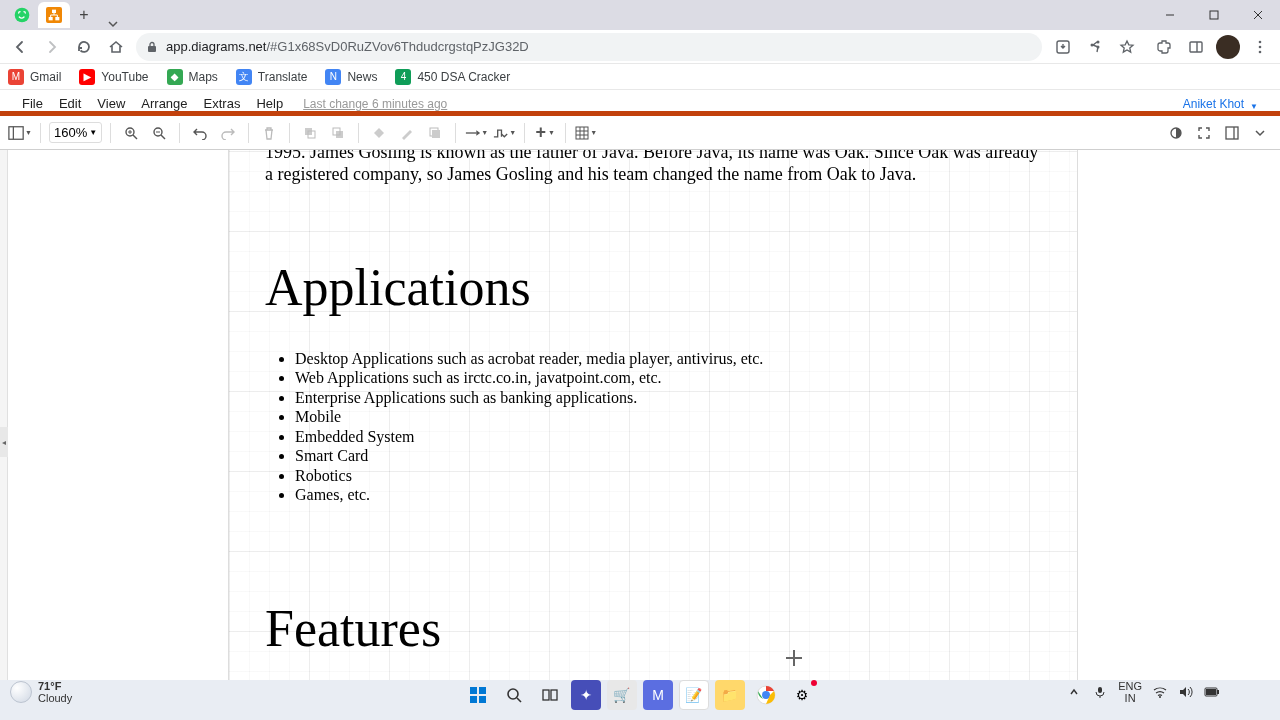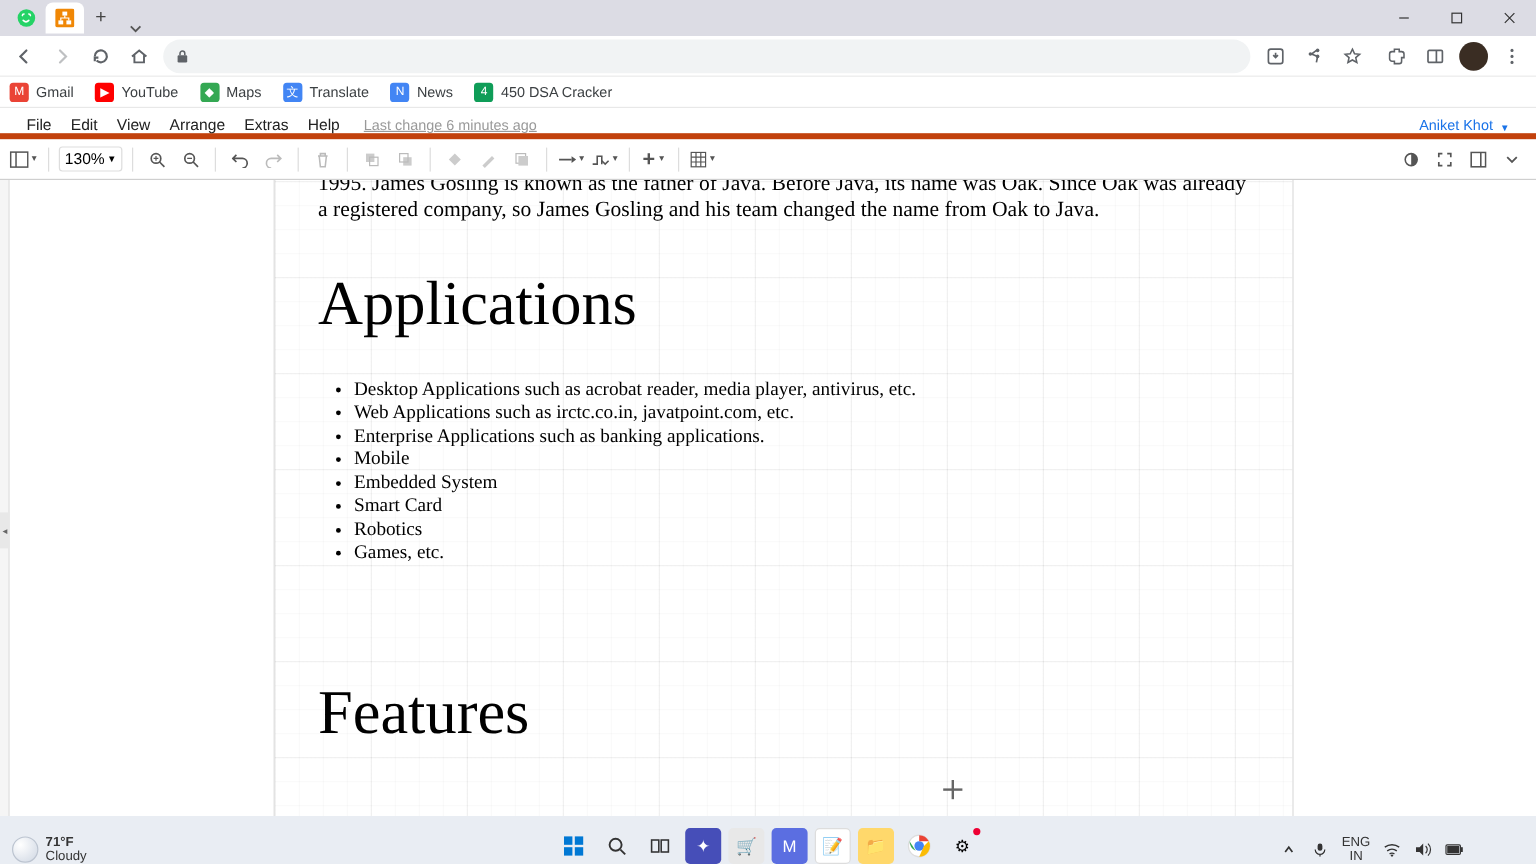--- a/index.html
+++ b/index.html
@@ -51,21 +51,21 @@
 .page { position: absolute; left: 220px; top: -80px; width: 850px; background: #fff; border: 1px solid #ddd;
   background-image:
     linear-gradient(to right, rgba(100,100,100,0.04) 1px, transparent 1px),
     linear-gradient(to bottom, rgba(100,100,100,0.04) 1px, transparent 1px),
     linear-gradient(to right, rgba(100,100,100,0.08) 1px, transparent 1px),
     linear-gradient(to bottom, rgba(100,100,100,0.08) 1px, transparent 1px);
   background-size: 20px 20px, 20px 20px, 80px 80px, 80px 80px;
 }
 .content-block { padding: 0 36px; }
 .body-text { font-family: "Comic Sans MS", cursive; font-size: 18px; line-height: 1.24; color: #000; margin-top: 0;}
-.heading { font-family: "Times New Roman", Georgia, serif; font-size: 52px; font-weight: normal; margin-top: 38px; margin-bottom: 32px;}
+.heading { font-family: "Times New Roman", Georgia, serif; font-size: 52px; font-weight: normal; margin-top: 72px; margin-bottom: 32px;}
 .app-list { list-style: disc; margin-left: 30px; font-family: "Comic Sans MS", cursive; font-size: 16px; line-height: 1.22; }
 .app-list li { padding: 0; }
 
 .move-cursor {
   position: absolute; width: 16px; height: 16px;
   left: 778px; top: 500px;
   pointer-events:none;
 }
 .move-cursor::before, .move-cursor::after {
   content:""; position:absolute; background:#666;
@@ -75,21 +75,21 @@
 
 .hscroll-track { position: absolute; left: 400px; bottom: 2px; width: 470px; height: 6px; background: #ddd; border-radius: 3px; }
 
 
 .page-tabs { height: 24px; display: flex; align-items: center; border-top: 1px solid #ccc; background: #f1f1f1; font-size: 12px; }
 .page-tabs .menu-dots { width: 28px; text-align: center; color: #666; }
 .page-tab { padding: 4px 18px; background: #fff; border: 1px solid #ccc; border-bottom: none; border-top: 2px solid #1a73e8; margin-left: 2px;}
 .page-tabs .add-page { width: 26px; text-align: center; font-size: 16px; color: #555; }
 
 
-.taskbar { position: absolute; left: 0; bottom: 0; width: 100%; height: 40px; background: #e9edf3; display: flex; align-items: flex-end; padding: 0 10px; }
+.taskbar { position: absolute; left: 0; bottom: 0; width: 100%; height: 40px; background: #e9edf3; display: flex; align-items: flex-start; padding: 0 10px; }
 .weather { display: flex; align-items: center; gap: 6px; font-size: 11px; color: #333; line-height: 1.1; }
 .weather-ico { width: 22px; height: 22px; border-radius: 50%; background: radial-gradient(circle at 30% 30%, #fff, #cfd7e3); border: 1px solid #bcc4d0; }
 .task-center { position: absolute; left: 50%; transform: translateX(-50%); display: flex; gap: 6px; }
 .task-ico { width: 30px; height: 30px; border-radius: 4px; display: flex; align-items: center; justify-content: center; font-size: 14px; }
 .task-right { margin-left: auto; display: flex; align-items: center; gap: 10px; font-size: 11px; color: #333; }
 .tray-ico { width: 16px; height: 16px; display: flex; align-items: center; justify-content: center; color: #333; }
 .lang { text-align: center; line-height: 1.1; }
 
 svg { display: block; }
 </style>
@@ -159,20 +159,21 @@
   <div class="nav-btn">
       <svg width="16" height="16" viewBox="0 0 16 16">
         <path d="M2 8l6-5 6 5M4 7v6h8V7" stroke="#5f6368" stroke-width="1.6" fill="none"></path>
       </svg>
     </div>
   <div class="url-field">
     <svg width="12" height="12" viewBox="0 0 12 12">
         <rect x="2" y="5" width="8" height="6" rx="1" fill="#5f6368"></rect>
         <path d="M4 5V3.5a2 2 0 0 1 4 0V5" stroke="#5f6368" stroke-width="1.3" fill="none"></path>
       </svg>
+    <span class="url-text"><span>app.diagrams.net</span><span class="muted">/#G1x68SvD0RuZVov6ThdudcrgstqPzJG32D</span></span>
   </div>
   <div class="addr-icons">
     <div>
         <svg width="16" height="16" viewBox="0 0 16 16">
           <rect x="2" y="2" width="12" height="12" rx="2" fill="none" stroke="#5f6368" stroke-width="1.4"></rect>
           <path d="M8 5v4M6 7l2 2 2-2" stroke="#5f6368" stroke-width="1.4" fill="none"></path>
         </svg>
       </div>
     <div>
         <svg width="16" height="16" viewBox="0 0 16 16">
@@ -251,21 +252,21 @@
 <div class="toolbar">
   <div class="tool-btn">
       <svg width="18" height="16" viewBox="0 0 18 16">
         <rect x="1" y="1" width="16" height="14" fill="none" stroke="#555" stroke-width="1.4"></rect>
         <line x1="6" y1="1" x2="6" y2="15" stroke="#555" stroke-width="1.4"></line>
       </svg>
       <span style="font-size:7px;margin-left:1px">▼</span>
     </div>
   <div class="tool-sep"></div>
   <div class="zoom-box">
-      <span>130%</span>
+      <span>160%</span>
       <span class="caret">▼</span>
     </div>
   <div class="tool-sep"></div>
   <div class="tool-btn">
       <svg width="14" height="14" viewBox="0 0 14 14">
         <circle cx="6" cy="6" r="4" fill="none" stroke="#555" stroke-width="1.4"></circle>
         <line x1="9" y1="9" x2="13" y2="13" stroke="#555" stroke-width="1.4"></line>
         <line x1="4" y1="6" x2="8" y2="6" stroke="#555"></line>
         <line x1="6" y1="4" x2="6" y2="8" stroke="#555"></line>
       </svg>

